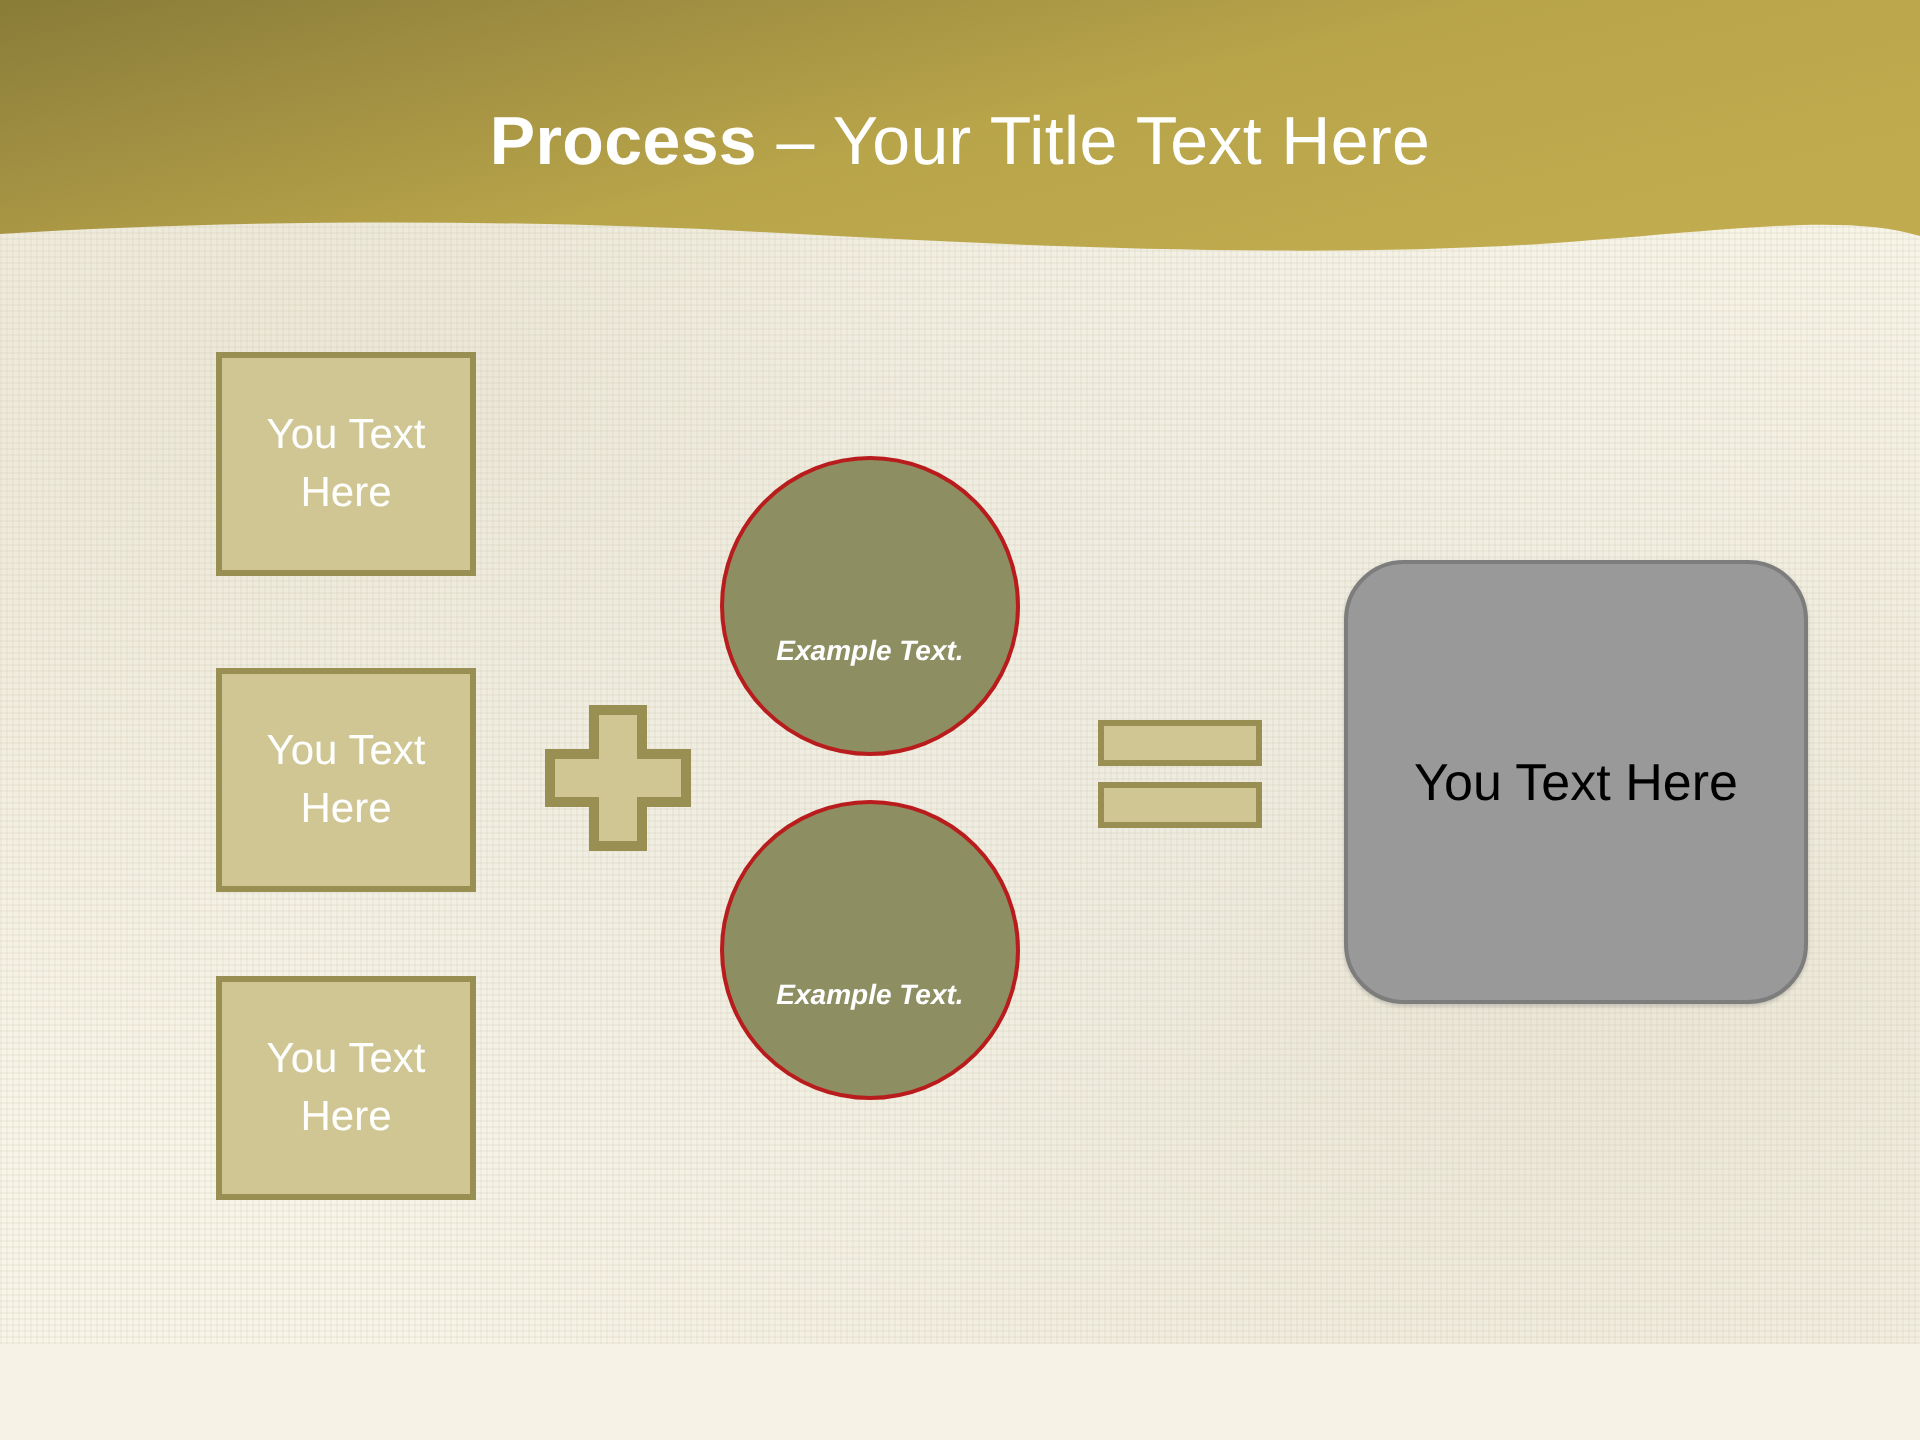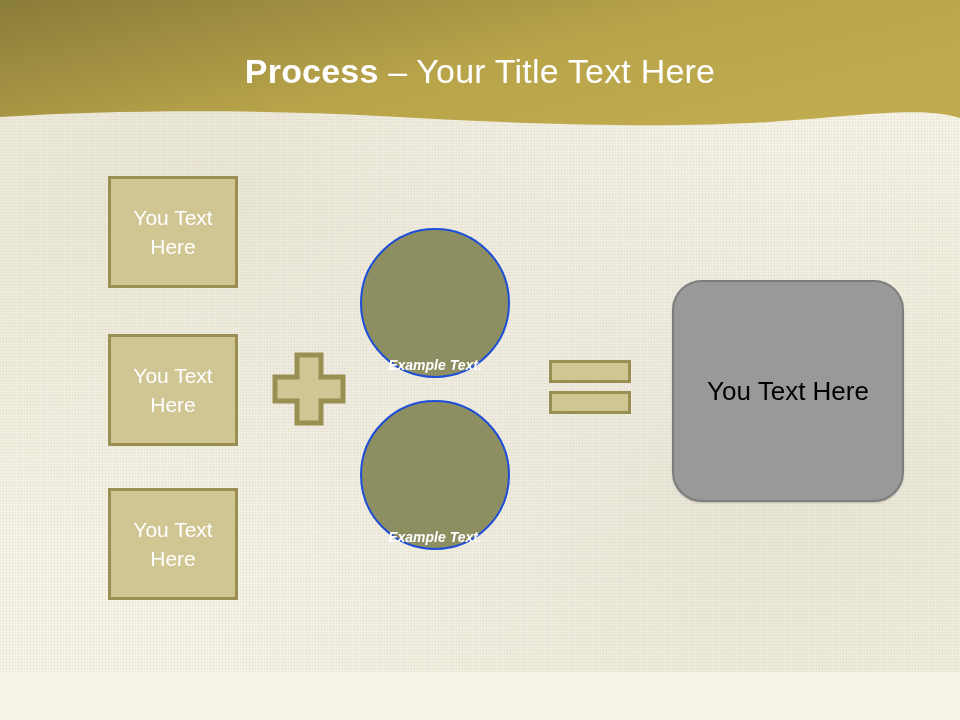--- a/index.html
+++ b/index.html
@@ -88,23 +88,23 @@
     font-size: 21px;
     line-height: 29px;
     text-align: center;
   }
 
   .circle {
     position: absolute;
     box-sizing: border-box;
     border-radius: 50%;
     background: #8d8e62;
-    border: 2px solid #1d4ed8;
+    border: 2px solid #b91c1c;
     display: flex;
-    align-items: flex-end;
+    align-items: center;
     justify-content: center;
     padding-top: 44px;
     color: #ffffff;
     font-size: 14px;
     line-height: 21px;
     font-weight: bold;
     font-style: italic;
     text-align: center;
   }
 

